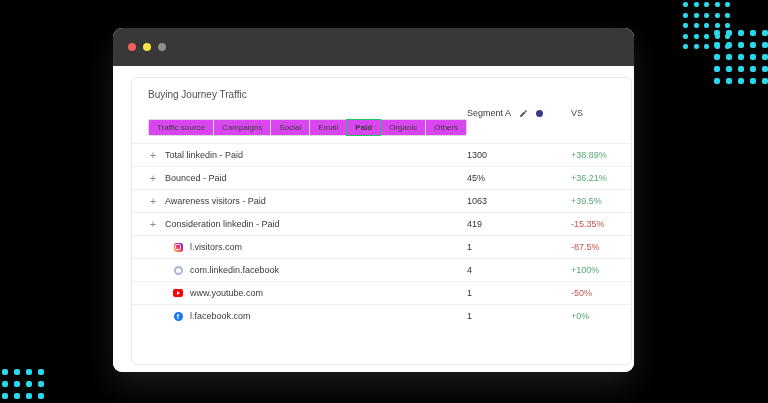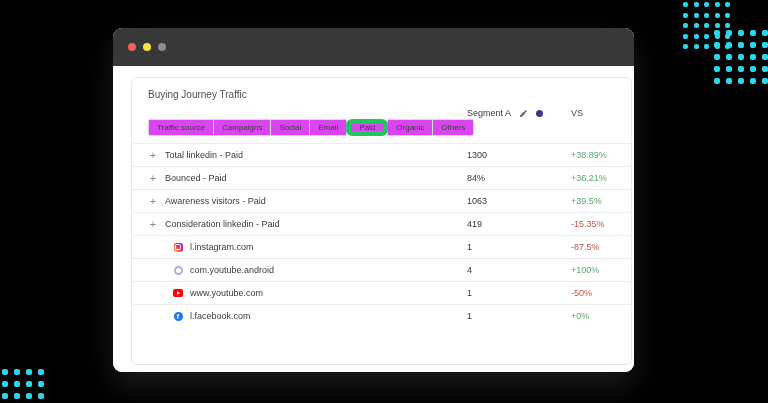--- a/index.html
+++ b/index.html
@@ -35,21 +35,21 @@
   .vs-label{position:absolute;left:439px;top:30px;font-size:9px;color:#4a4a4a;text-align:center;}
 
   .tabs{position:absolute;left:16px;top:41px;display:flex;}
   .tab{
     height:17px;padding:0 8px;border:1px solid #d9d9d9;margin-left:-1px;
     display:flex;align-items:center;font-size:8px;color:#3d3d3d;background:#d946ef;
     white-space:nowrap;cursor:pointer;box-sizing:border-box;
   }
   .tab:first-child{margin-left:0;border-radius:2px 0 0 2px;}
   .tab:last-child{border-radius:0 2px 2px 0;}
-  .tab.active{border:5px solid #22c55e;z-index:2;border-radius:6px;}
+  .tab.active{border:1px solid #22c55e;z-index:2;border-radius:0;font-weight:bold;}
 
   .table{position:absolute;left:0;right:0;top:65px;}
   .row{height:22px;border-top:1px solid #eeeeee;position:relative;display:flex;align-items:center;}
   .row .lbl{font-size:9px;color:#3a3a3a;margin-left:7px;}
   .row .icwrap{margin-left:16px;display:flex;align-items:center;justify-content:center;width:10px;height:10px;flex:none;}
   .row.child .icwrap{margin-left:41px;}
   .val{position:absolute;left:335px;font-size:9px;color:#333;}
   .chg{position:absolute;left:439px;font-size:9px;}
   .up{color:#55a772;} .down{color:#c2564d;}
 
@@ -175,21 +175,21 @@
             </span>
             <span class="lbl">Total linkedin - Paid</span>
             <span class="val">1300</span>
             <span class="chg up">+38.89%</span>
           </div>
           <div class="row">
             <span class="icwrap">
               <span class="ic-plus">+</span>
             </span>
             <span class="lbl">Bounced - Paid</span>
-            <span class="val">84%</span>
+            <span class="val">45%</span>
             <span class="chg up">+36.21%</span>
           </div>
           <div class="row">
             <span class="icwrap">
               <span class="ic-plus">+</span>
             </span>
             <span class="lbl">Awareness visitors - Paid</span>
             <span class="val">1063</span>
             <span class="chg up">+39.5%</span>
           </div>
@@ -200,29 +200,29 @@
             <span class="lbl">Consideration linkedin - Paid</span>
             <span class="val">419</span>
             <span class="chg down">-15.35%</span>
           </div>
           <div class="row child">
             <span class="icwrap">
               <span class="ic-instagram">
                 <i></i>
               </span>
             </span>
-            <span class="lbl">l.instagram.com</span>
+            <span class="lbl">l.visitors.com</span>
             <span class="val">1</span>
             <span class="chg down">-87.5%</span>
           </div>
           <div class="row child">
             <span class="icwrap">
               <span class="ic-linkedin-android"></span>
             </span>
-            <span class="lbl">com.youtube.android</span>
+            <span class="lbl">com.linkedin.facebook</span>
             <span class="val">4</span>
             <span class="chg up">+100%</span>
           </div>
           <div class="row child">
             <span class="icwrap">
               <span class="ic-youtube">
                 <i></i>
               </span>
             </span>
             <span class="lbl">www.youtube.com</span>

